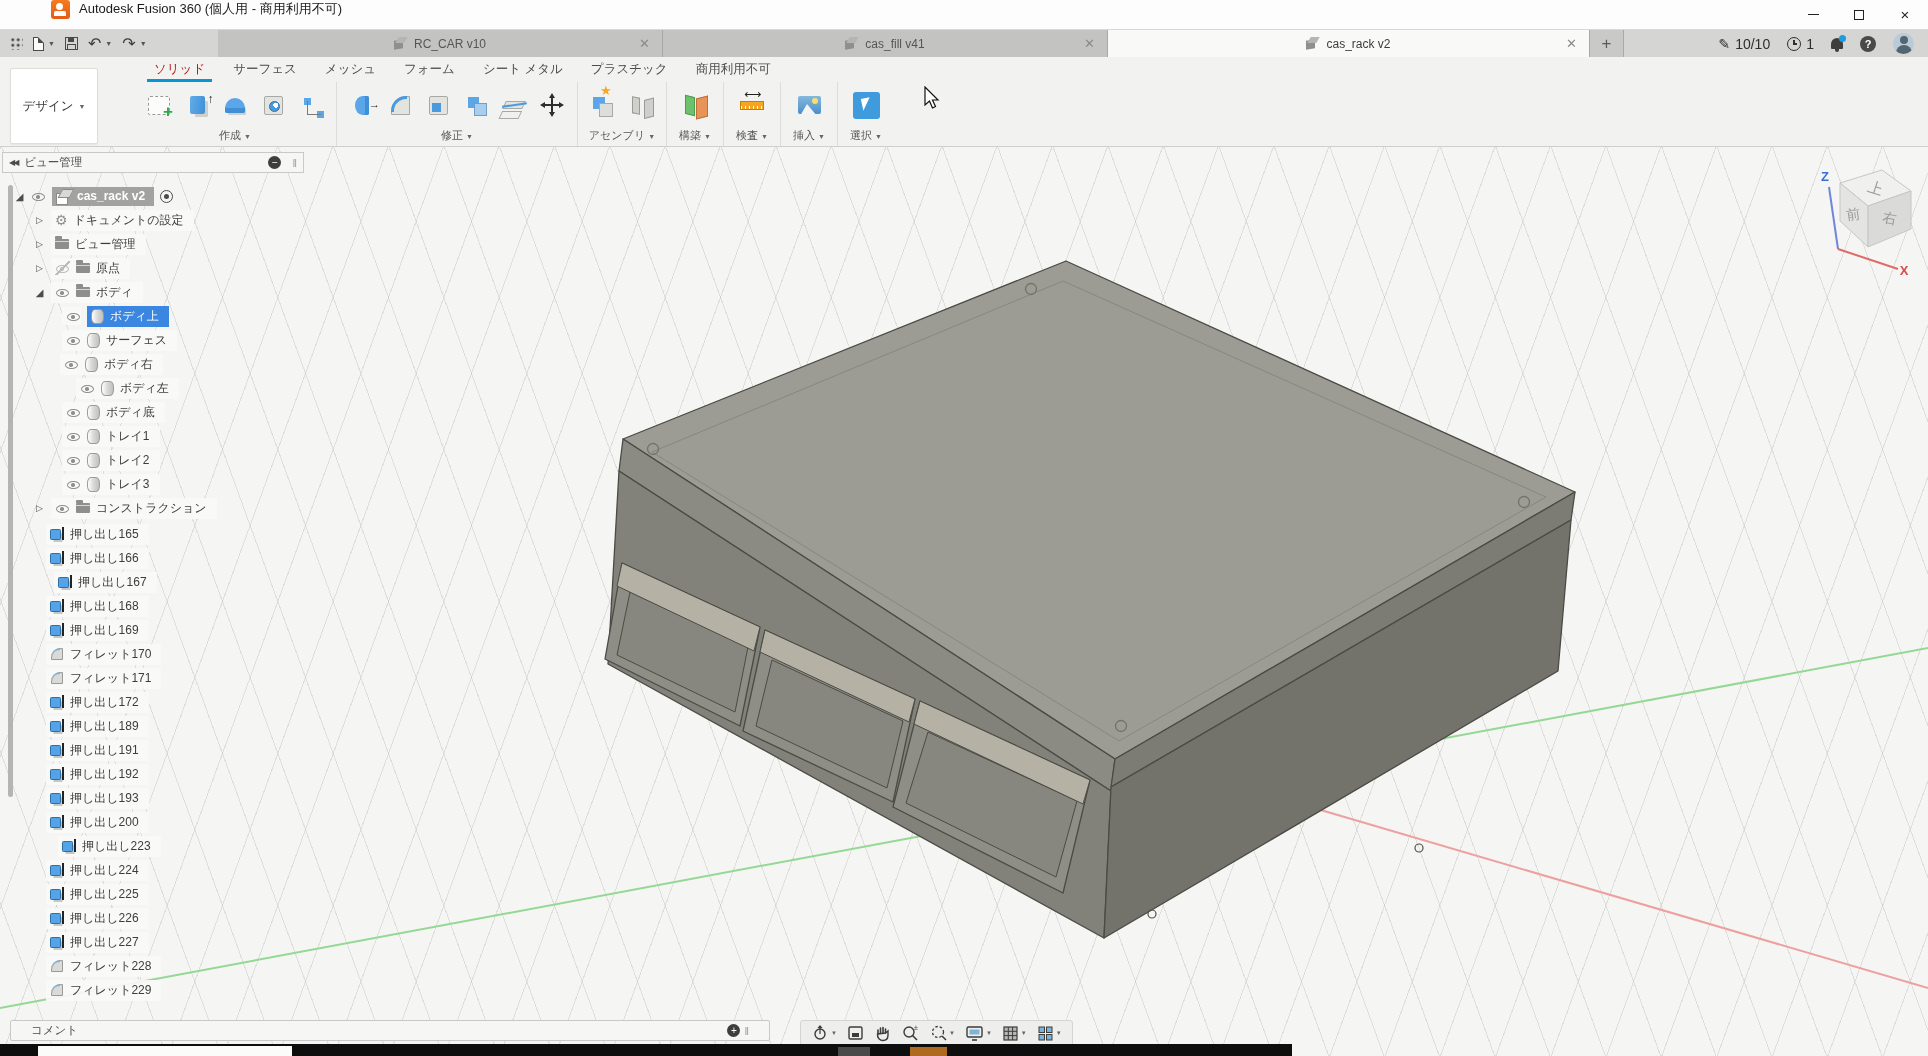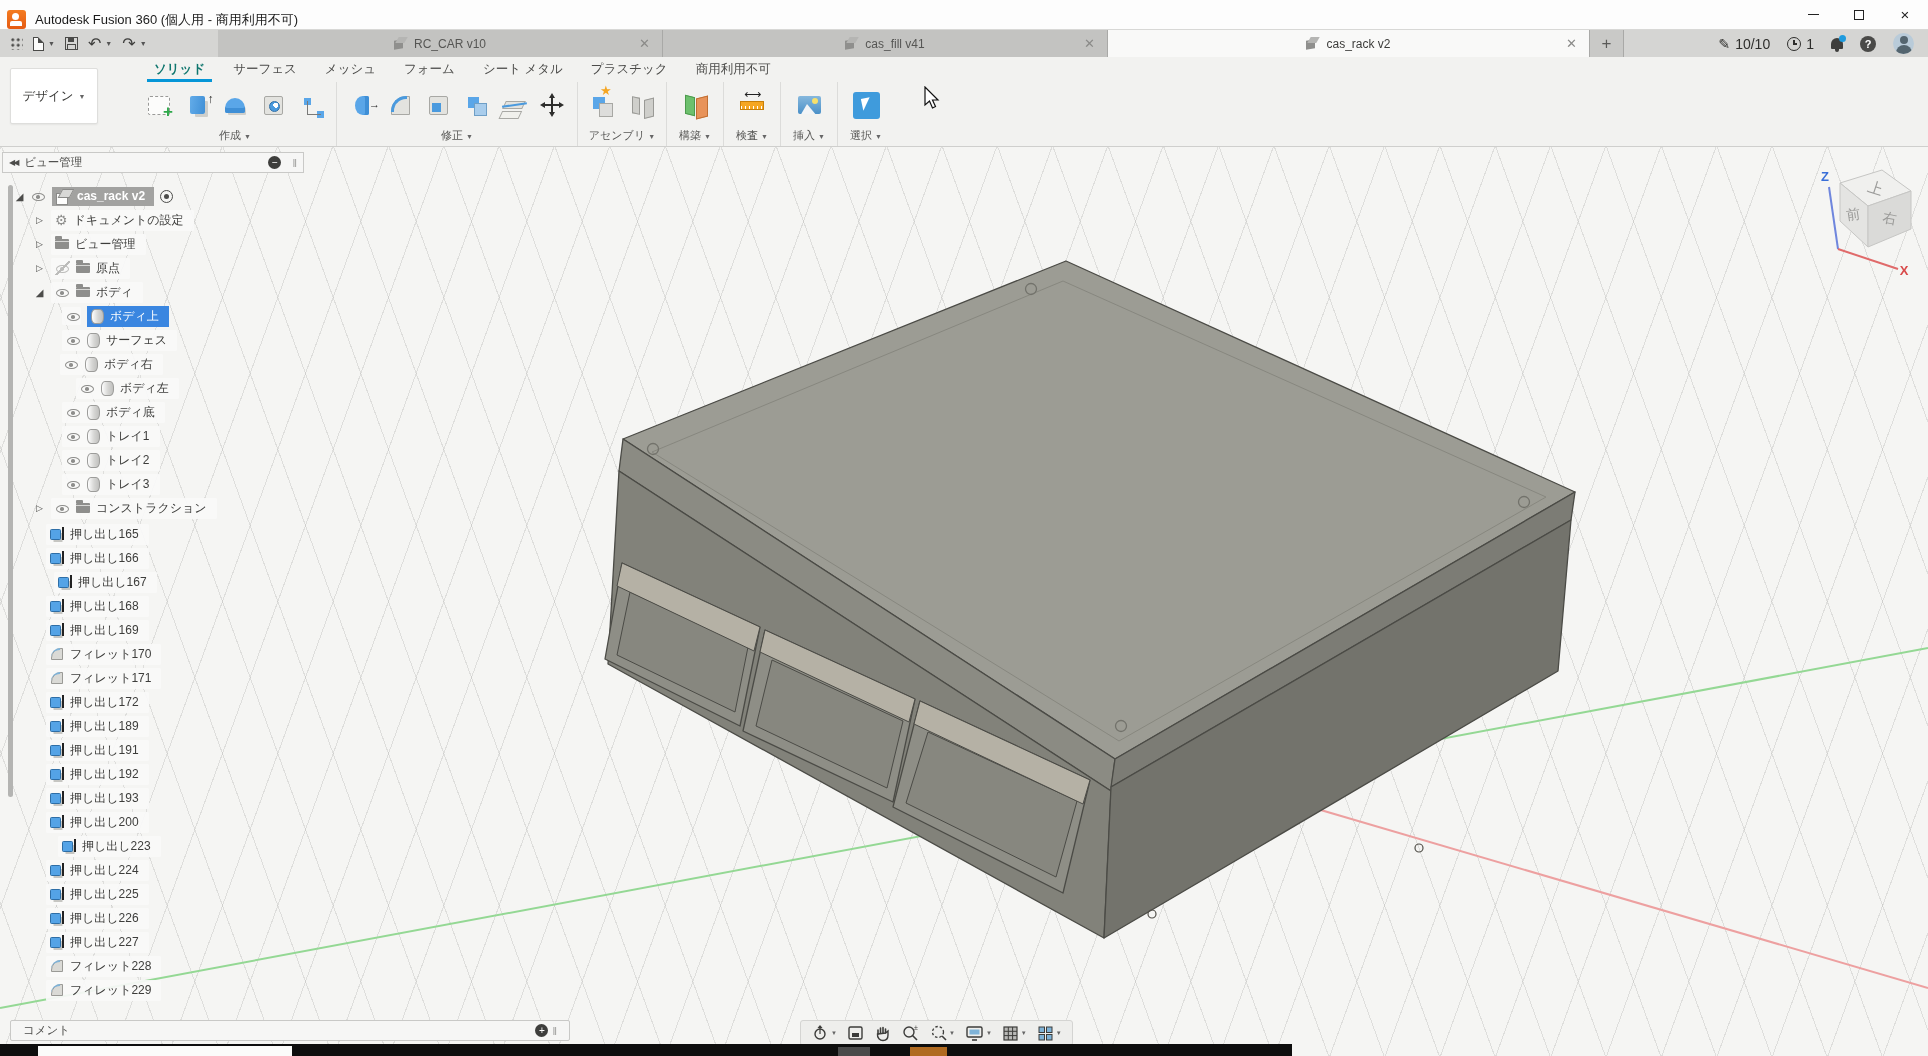--- a/index.html
+++ b/index.html
@@ -2,21 +2,21 @@
 <html><head>
 <meta charset="utf-8">
 <style>
   * { margin:0; padding:0; box-sizing:border-box; }
   html,body { width:1928px; height:1056px; overflow:hidden;
     font-family:"Liberation Sans","DejaVu Sans",sans-serif; }
   .app { position:relative; width:1928px; height:1056px; background:#f5f5f3; }
 
   
   .titlebar { position:absolute; left:0; top:0; width:100%; height:30px;
-    background:#fdfdfd; border-bottom:1px solid #d8d8d6; display:flex; align-items:flex-end; }
+    background:#fdfdfd; border-bottom:1px solid #d8d8d6; display:flex; align-items:flex-start;padding-left:44px; }
   .fusion-logo { width:19px; height:19px; margin:0 9px 0 7px; border-radius:3px;
     background:linear-gradient(#f47b20,#e55b13); position:relative; }
   .fusion-logo::before { content:""; position:absolute; left:5px; top:3px; width:7px; height:7px;
     background:#fff; border-radius:50%; }
   .fusion-logo::after { content:""; position:absolute; left:3px; top:11px; width:12px; height:5px;
     background:#fff; border-radius:2px 2px 0 0; }
   .title-text { font-size:13px; color:#1b1b1b; }
   .win-controls { margin-left:auto; display:flex; height:100%; }
   .win-btn { width:46px; height:100%; display:flex; align-items:center; justify-content:center;
     color:#222; font-size:15px; }
@@ -65,27 +65,27 @@
   .i-bell::after { content:""; position:absolute; right:-3px; top:-3px; width:7px; height:7px; background:#1f9bde; border-radius:50%; }
   .i-help { width:16px; height:16px; border-radius:50%; background:#4a4a48; color:#fff;
     display:flex; align-items:center; justify-content:center; font-size:11px; font-weight:bold; }
   .i-avatar { width:21px; height:21px; border-radius:50%; background:#b9cbd9; position:relative; overflow:hidden; }
   .i-avatar::before { content:""; position:absolute; left:6.5px; top:3px; width:8px; height:8px; background:#54656f; border-radius:50%; }
   .i-avatar::after { content:""; position:absolute; left:2.5px; top:12px; width:16px; height:10px; background:#54656f; border-radius:8px 8px 0 0; }
 
   
   .ribbon { position:absolute; left:0; top:57px; width:100%; height:90px; background:#f2f2f0;
     border-bottom:1px solid #cfcfcd; }
-  .ws-box { position:absolute; left:10px; top:11px; width:88px; height:56px; background:#fff;
+  .ws-box { position:absolute; left:10px; top:11px; width:88px; height:76px; background:#fff;
     border:1px solid #dededc; border-radius:2px; display:flex; align-items:center; justify-content:center;
     gap:5px; font-size:12.5px; color:#3c3c3a; box-shadow:0 1px 2px rgba(0,0,0,.06); }
   .caret { font-size:7px; color:#666; }
   .rtabs { position:absolute; left:140px; top:0; height:25px; display:flex; }
   .rtab { padding:0 14px; display:flex; align-items:center; font-size:12.5px; color:#4c4c4a; position:relative; }
-  .rtab.active { color:#0f766e; font-weight:bold; }
+  .rtab.active { color:#b91c1c; font-weight:normal; }
   .rtab.active::after { content:""; position:absolute; left:7px; right:7px; bottom:0; height:3px; background:#0696d7; }
   .rgroups { position:absolute; left:134px; top:25px; height:64px; display:flex; }
   .rgroup { display:flex; flex-direction:column; border-right:1px solid #dcdcda; padding:0 6px; }
   .rgroup:last-child { border-right:none; }
   .ricons { display:flex; align-items:center; justify-content:center; height:46px; }
   .rlabel { height:17px; text-align:center; font-size:11px; color:#565654; }
   .ri { width:38px; height:42px; display:flex; align-items:center; justify-content:center; position:relative; }
   .ri.wide { width:44px; }
   
   .ic-sk { width:22px; height:19px; border:1.4px dashed #9a9a98; background:#fcfcfb; border-radius:2px; position:relative; }
@@ -196,21 +196,21 @@
   .viewcube { position:absolute; left:1798px; top:10px; }
 
   
   .navbar { position:absolute; left:800px; top:873px; height:26px; background:#eeeeec;
     border:1px solid #d4d4d2; border-radius:3px; display:flex; align-items:center; padding:0 7px; gap:4px; }
   .nb { display:flex; align-items:center; gap:2px; padding:0 3px; }
   .nb svg { display:block; }
   .nb .caret { font-size:6px; }
 
   
-  .comment-bar { left:10px; top:873px; width:560px; border-radius:2px; padding:0 12px; }
+  .comment-bar { left:10px; top:873px; width:760px; border-radius:2px; padding:0 20px; }
   .comment-bar .lbl { font-size:11.5px; color:#56565 4; }
 
   
   .bstrip { position:absolute; left:0; top:897px; width:1292px; height:12px; background:#0e0e0e; }
   .bstrip .white { position:absolute; left:38px; top:2px; width:254px; height:10px; background:#fbfbfa; }
   .bstrip .gray { position:absolute; left:838px; top:3px; width:32px; height:9px; background:#4a4a4a; }
   .bstrip .orange { position:absolute; left:910px; top:3px; width:37px; height:9px; background:#b06a20; }
 </style>
 </head>
 <body>

